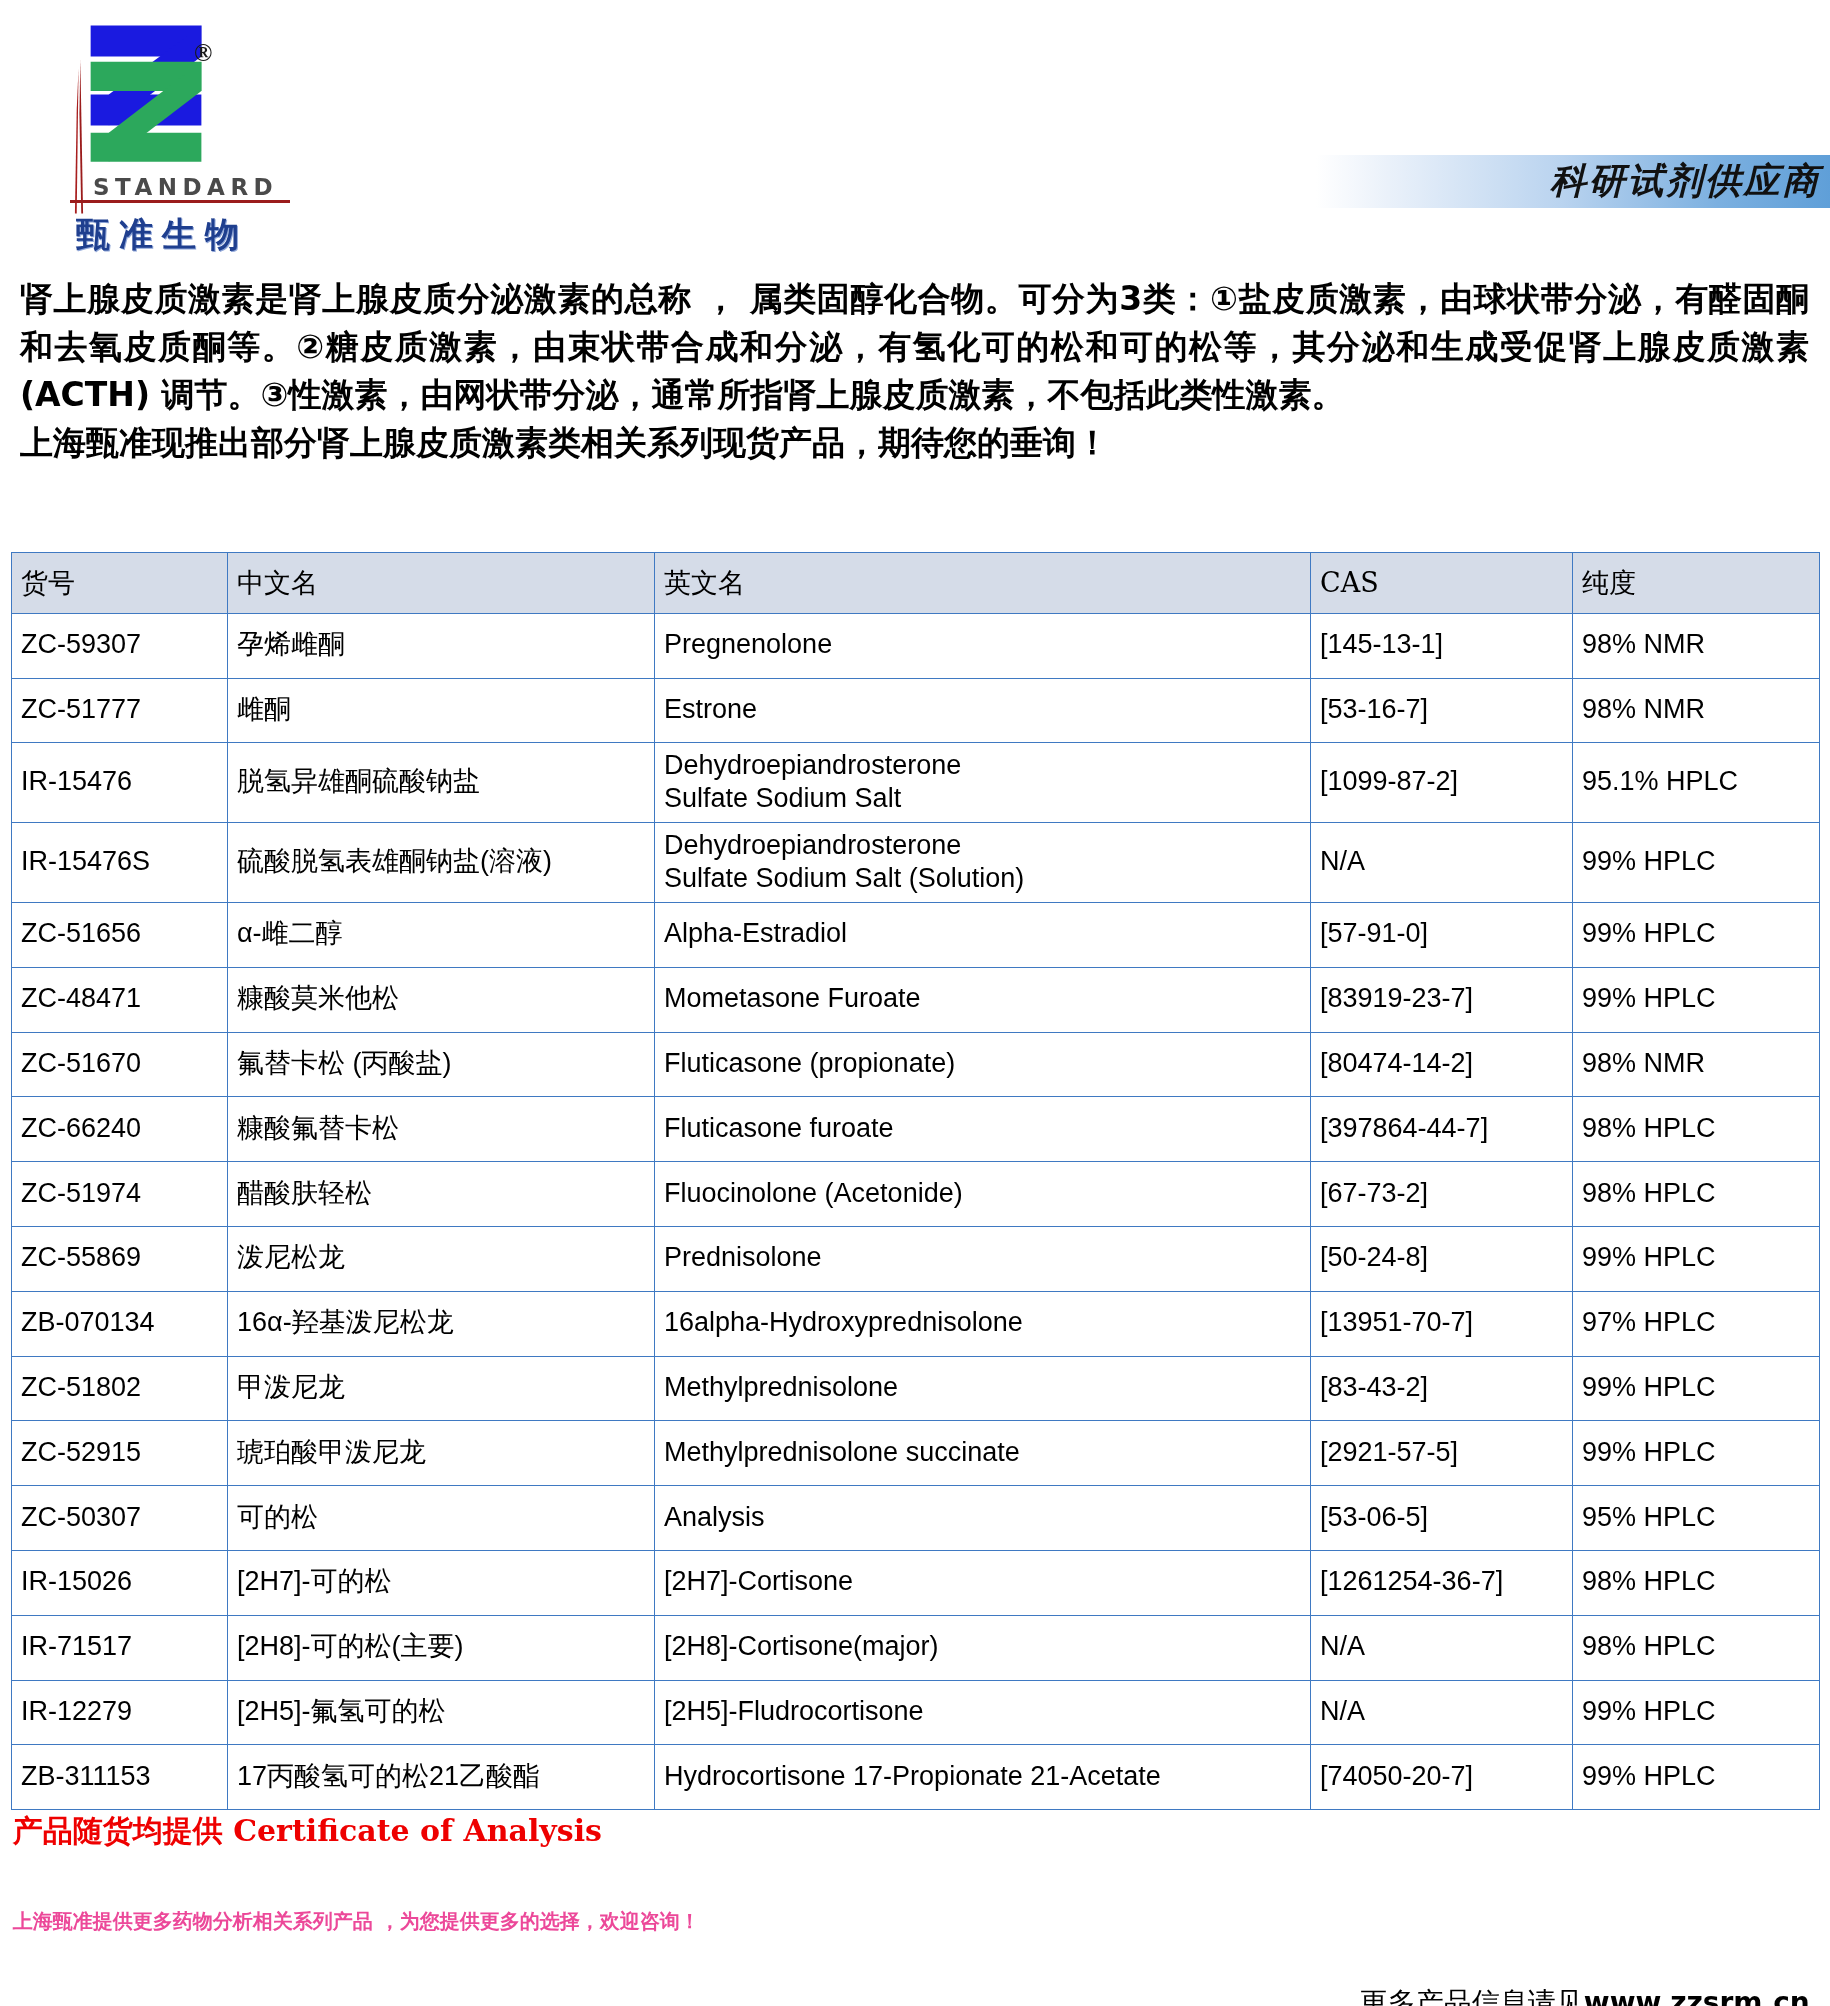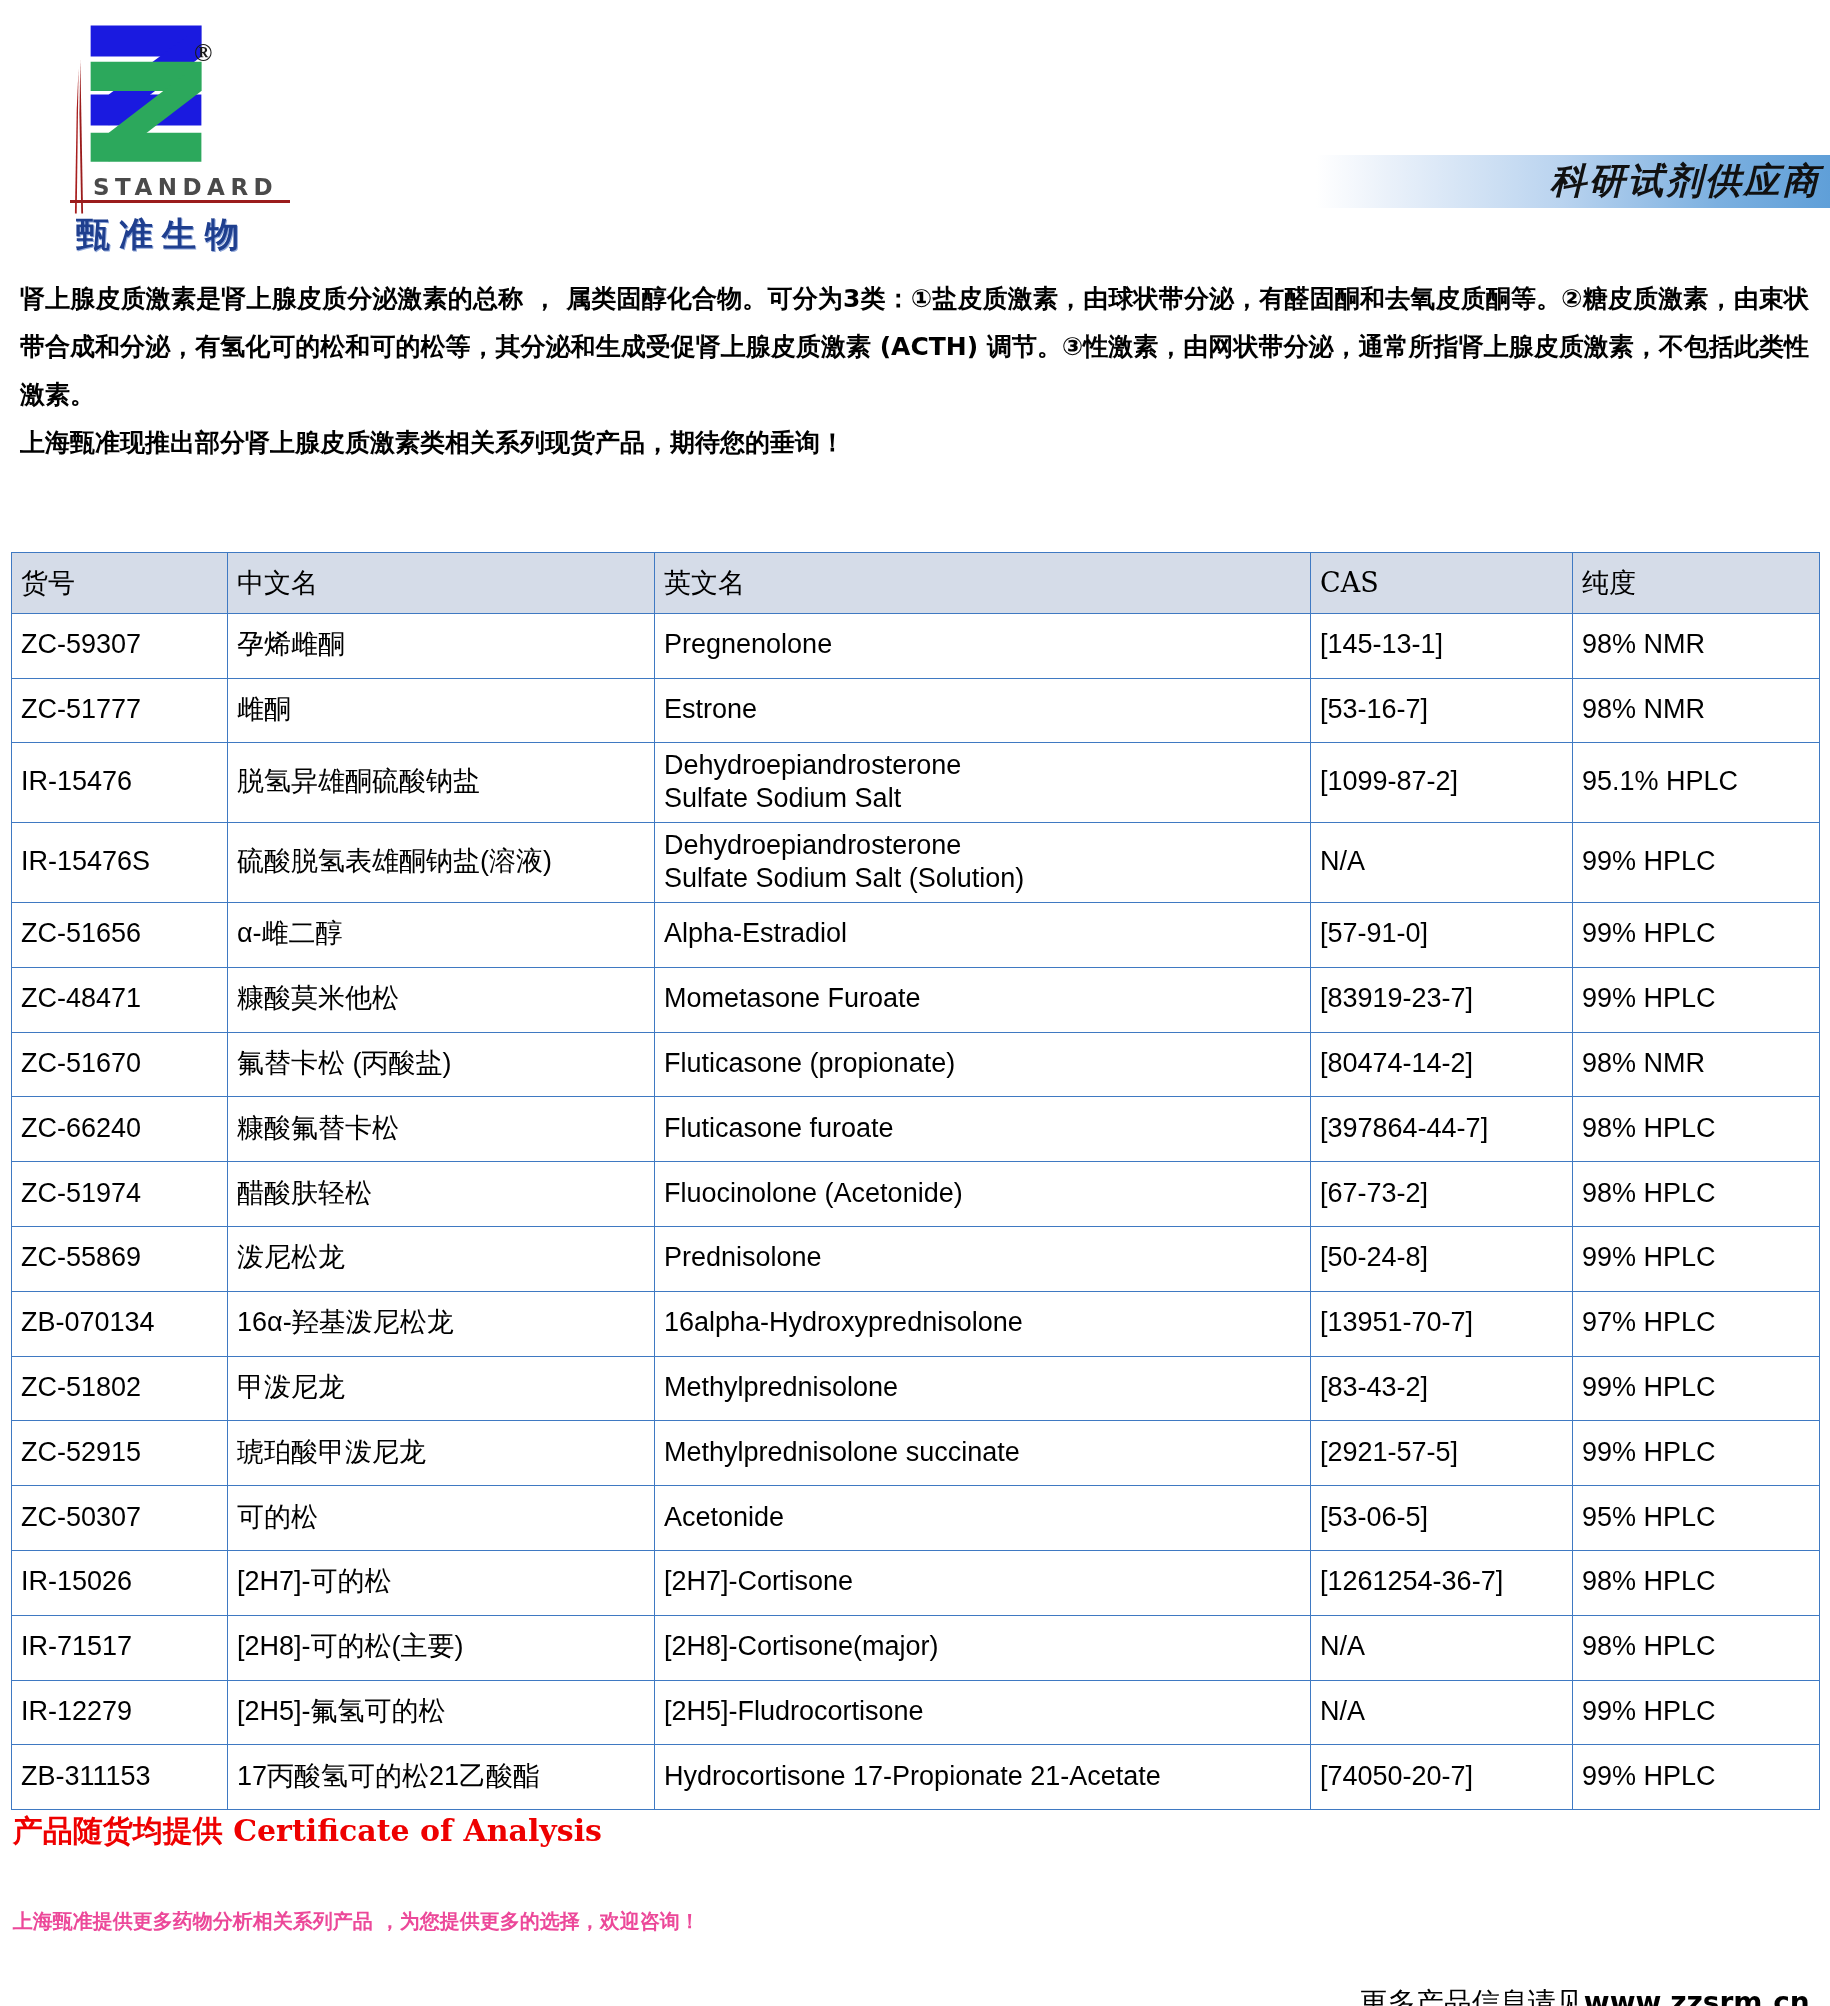--- a/index.html
+++ b/index.html
@@ -108,21 +108,21 @@
     padding-right: 10px;
   }
 
   
   .intro {
     position: absolute;
     left: 20px;
     top: 275px;
     width: 1789px;
     font-family: "DejaVu Sans", sans-serif;
-    font-size: 25px;
+    font-size: 33px;
     font-weight: bold;
     line-height: 48px;
     text-align: justify;
     color: #000000;
   }
   .intro p { margin: 0; }
   .intro-highlight { color: #000000; }
 
   
   .table-wrap {
@@ -343,21 +343,21 @@
           <tr>
             <td>ZC-52915</td>
             <td class="cell-cn">琥珀酸甲泼尼龙</td>
             <td>Methylprednisolone succinate</td>
             <td>[2921-57-5]</td>
             <td>99% HPLC</td>
           </tr>
           <tr>
             <td>ZC-50307</td>
             <td class="cell-cn">可的松</td>
-            <td>Acetonide</td>
+            <td>Analysis</td>
             <td>[53-06-5]</td>
             <td>95% HPLC</td>
           </tr>
           <tr>
             <td>IR-15026</td>
             <td class="cell-cn">[2H7]-可的松</td>
             <td>[2H7]-Cortisone</td>
             <td>[1261254-36-7]</td>
             <td>98% HPLC</td>
           </tr>

